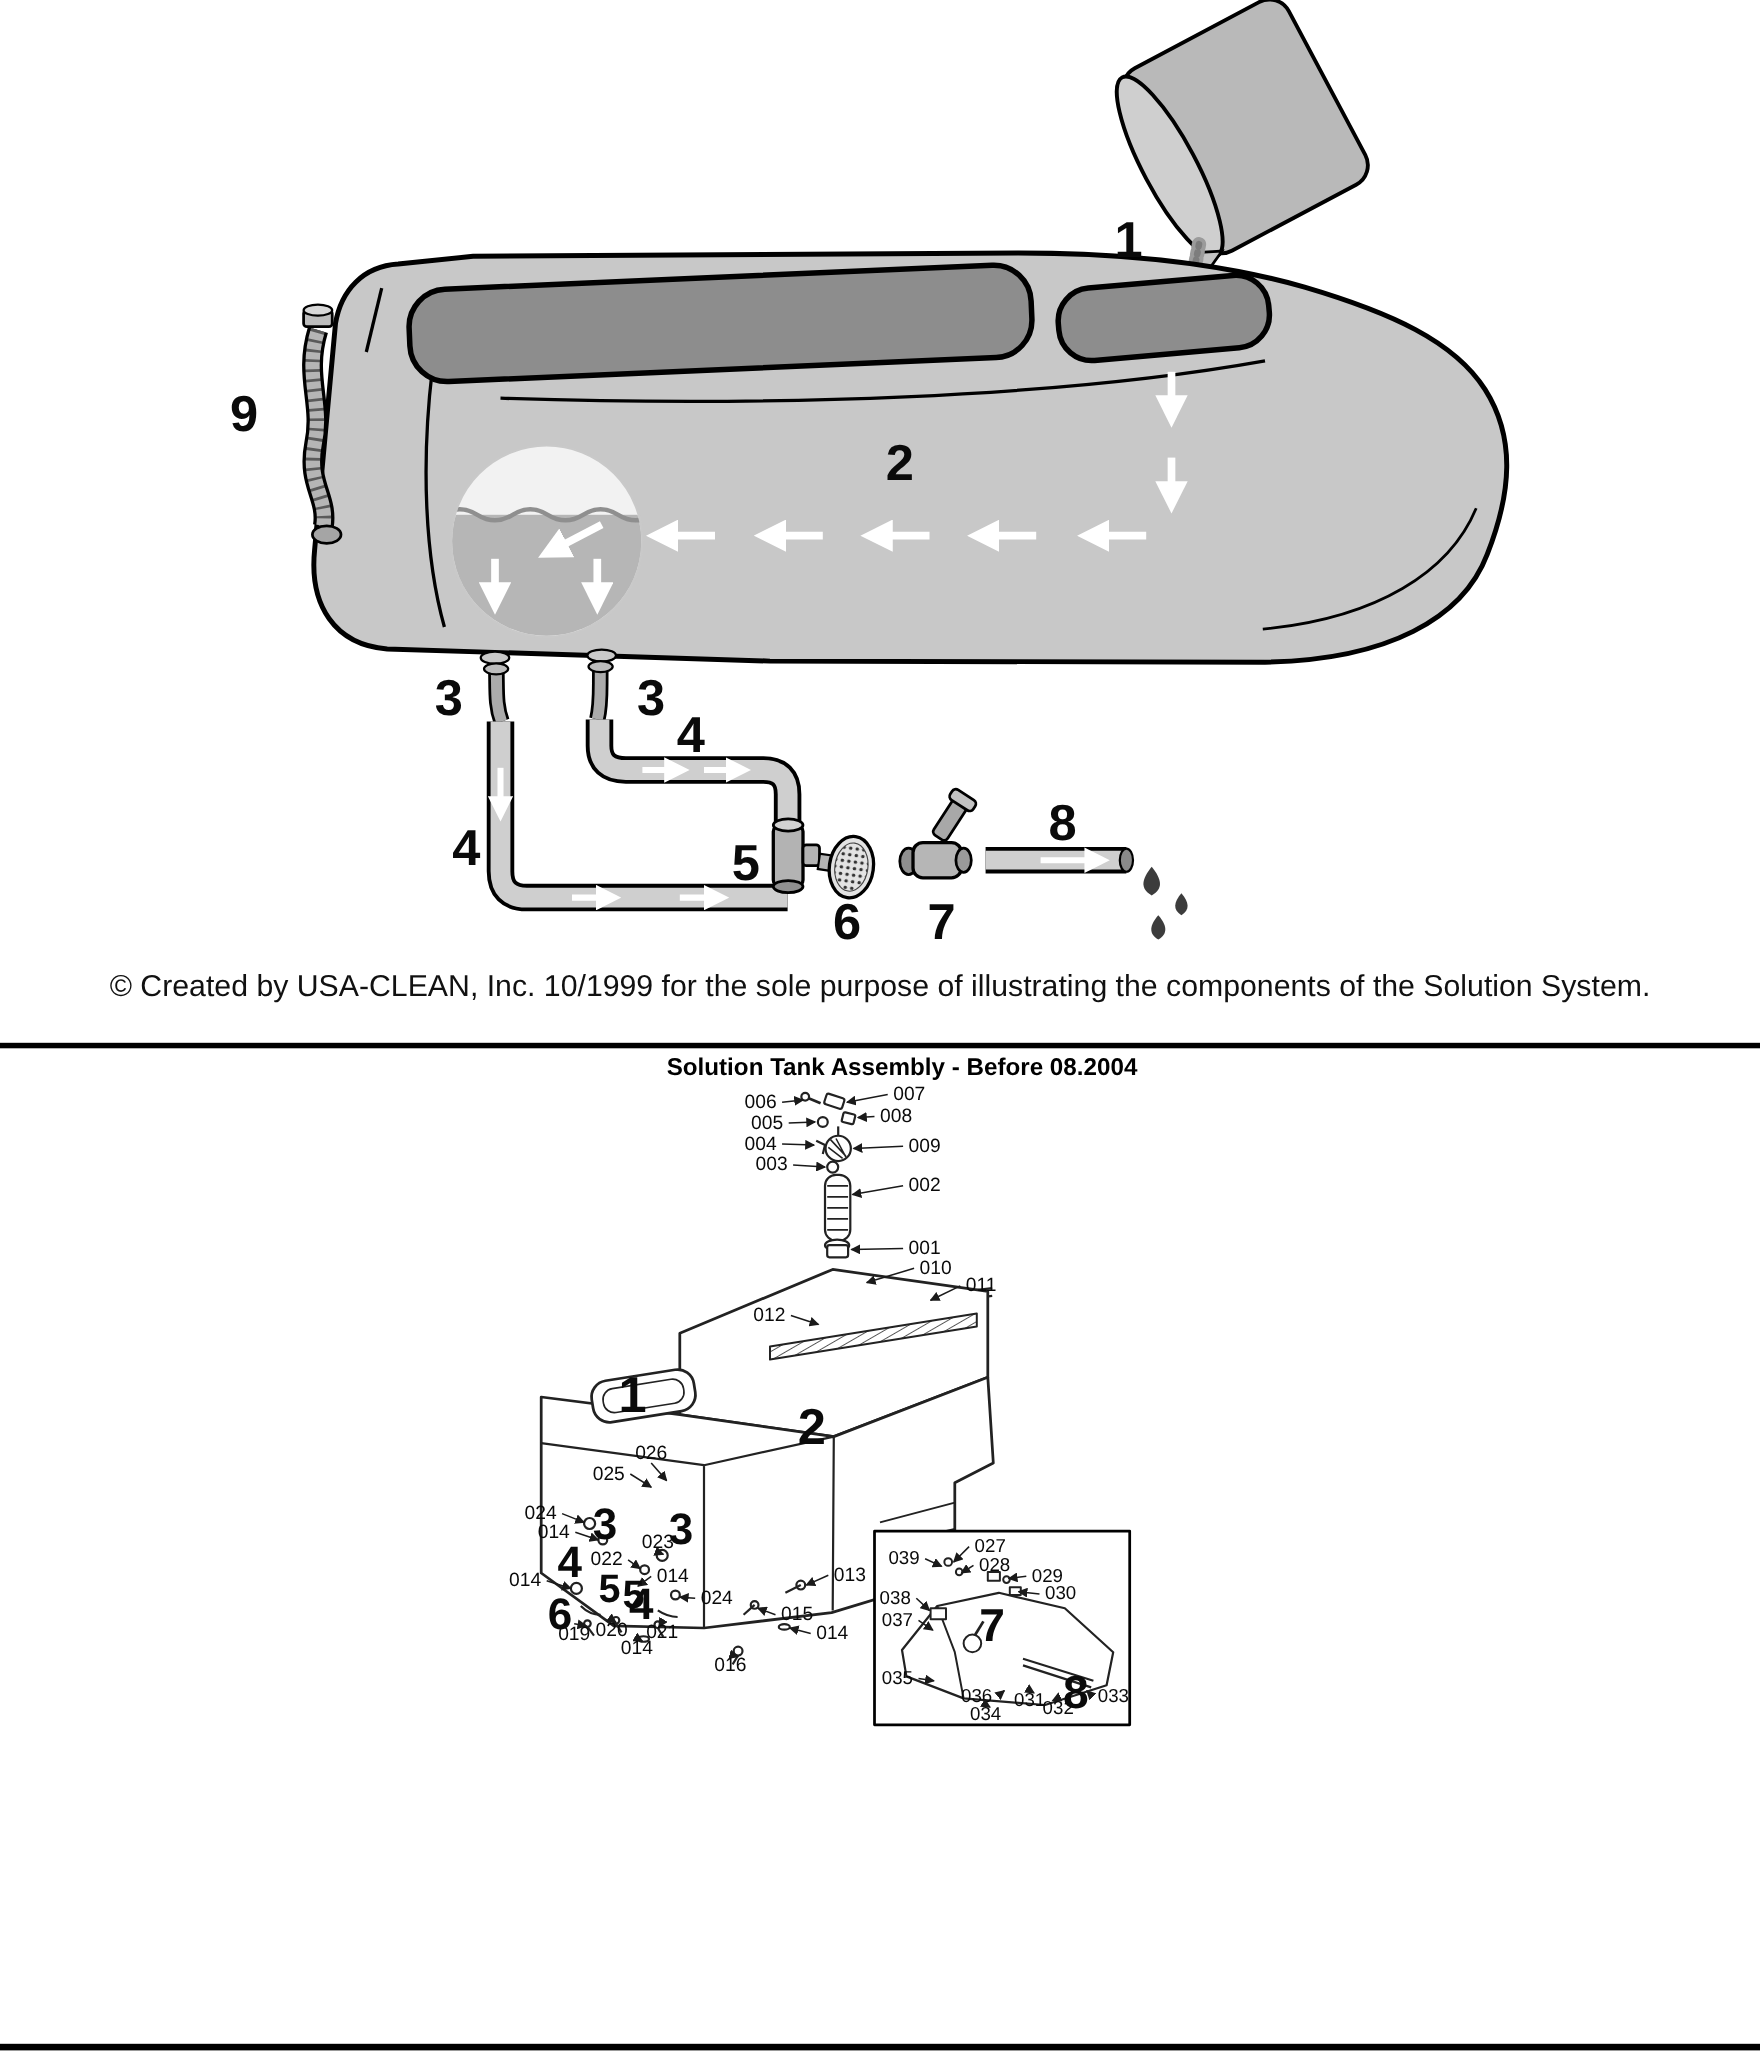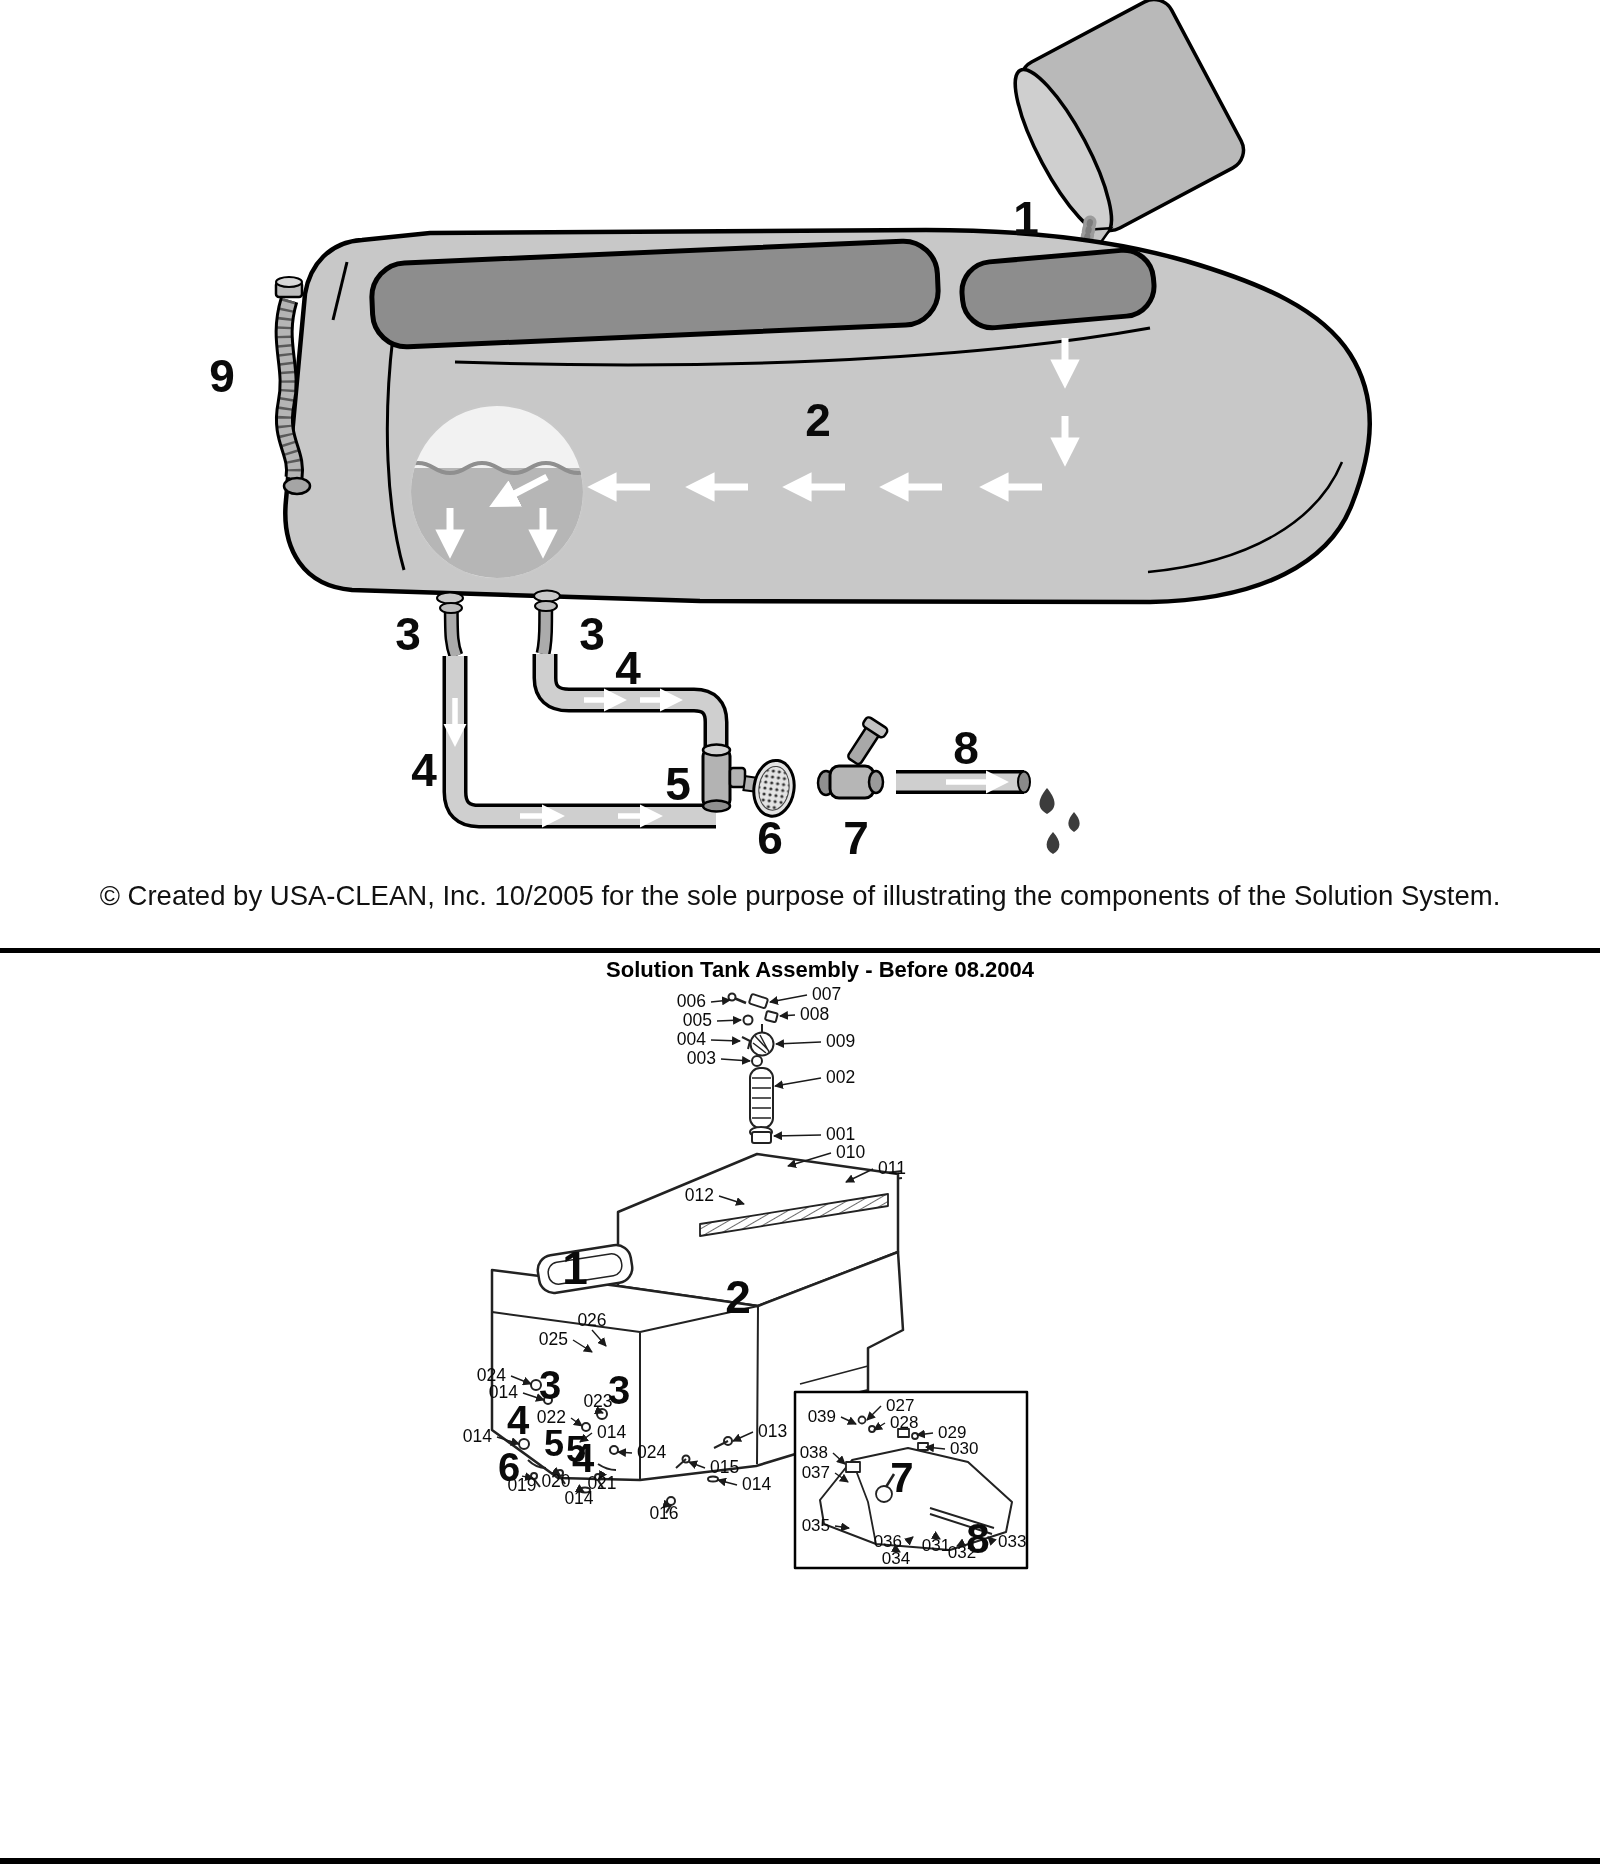--- a/index.html
+++ b/index.html
@@ -326,21 +326,21 @@
       <text x="518" y="1434" text-anchor="middle" font-size="40" font-weight="bold" fill="#0a0a0a">4</text>
       <text x="583" y="1472" text-anchor="middle" font-size="40" font-weight="bold" fill="#0a0a0a">4</text>
       <text x="554" y="1456" text-anchor="middle" font-size="36" font-weight="bold" fill="#0a0a0a">5</text>
       <text x="576" y="1462" text-anchor="middle" font-size="36" font-weight="bold" fill="#0a0a0a">5</text>
       <text x="509" y="1481" text-anchor="middle" font-size="40" font-weight="bold" fill="#0a0a0a">6</text>
       <text x="902" y="1492" text-anchor="middle" font-size="42" font-weight="bold" fill="#0a0a0a">7</text>
       <text x="978" y="1553" text-anchor="middle" font-size="42" font-weight="bold" fill="#0a0a0a">8</text>
     </svg>
 
   <div class="copyright">
-    <div>© Created by USA-CLEAN, Inc. 10/2005 for the sole purpose of illustrating the components of the Solution System.</div>
+    <div>© Created by USA-CLEAN, Inc. 10/1999 for the sole purpose of illustrating the components of the Solution System.</div>
   </div>
 
   <div class="divider"></div>
 
   <div class="title">Solution Tank Assembly - Before 08.2004</div>
 
   <div class="bottom-rule"></div>
 
 </div>
 

